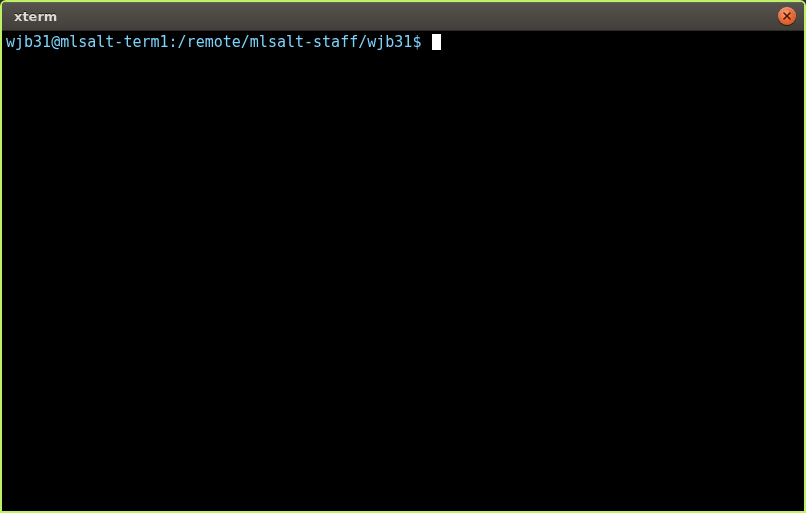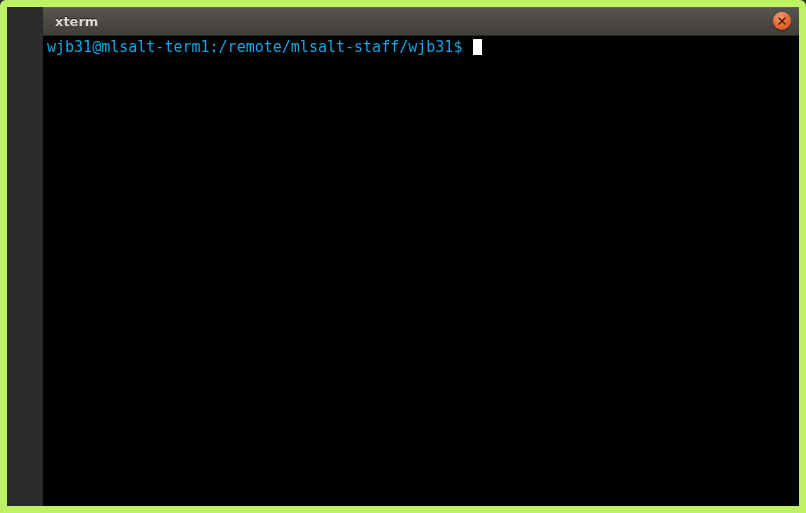--- a/index.html
+++ b/index.html
@@ -9,25 +9,24 @@
     height: 513px;
     overflow: hidden;
     font-family: "DejaVu Sans", "Liberation Sans", sans-serif;
     background: #2b2b2b;
   }
   .window {
     width: 806px;
     height: 513px;
     display: flex;
     flex-direction: column;
-    border: 7px solid #bef264;
+    border: 2px solid #bef264;
     box-sizing: border-box;
     border-radius: 6px 6px 0 0;
     overflow: hidden;
-    padding-left: 36px;
   }
   .titlebar {
     height: 28px;
     background: linear-gradient(to bottom, #57534d 0%, #423f3a 100%);
     display: flex;
     align-items: center;
     padding: 0 8px;
     position: relative;
     border-bottom: 1px solid #2c2a27;
     box-shadow: inset 0 1px 0 rgba(255,255,255,0.08);
@@ -62,21 +61,21 @@
     width: 8px;
     height: 8px;
     display: block;
   }
   .terminal {
     flex: 1;
     background: #000000;
     padding: 2px 4px;
     font-family: "DejaVu Sans Mono", "Liberation Mono", "Courier New", monospace;
     font-size: 15px;
-    color: #0ea5e9;
+    color: #7dd3fc;
     line-height: 18px;
     white-space: pre;
     position: relative;
   }
   .prompt-line {
     display: inline;
   }
   .cursor {
     display: inline-block;
     width: 9px;

